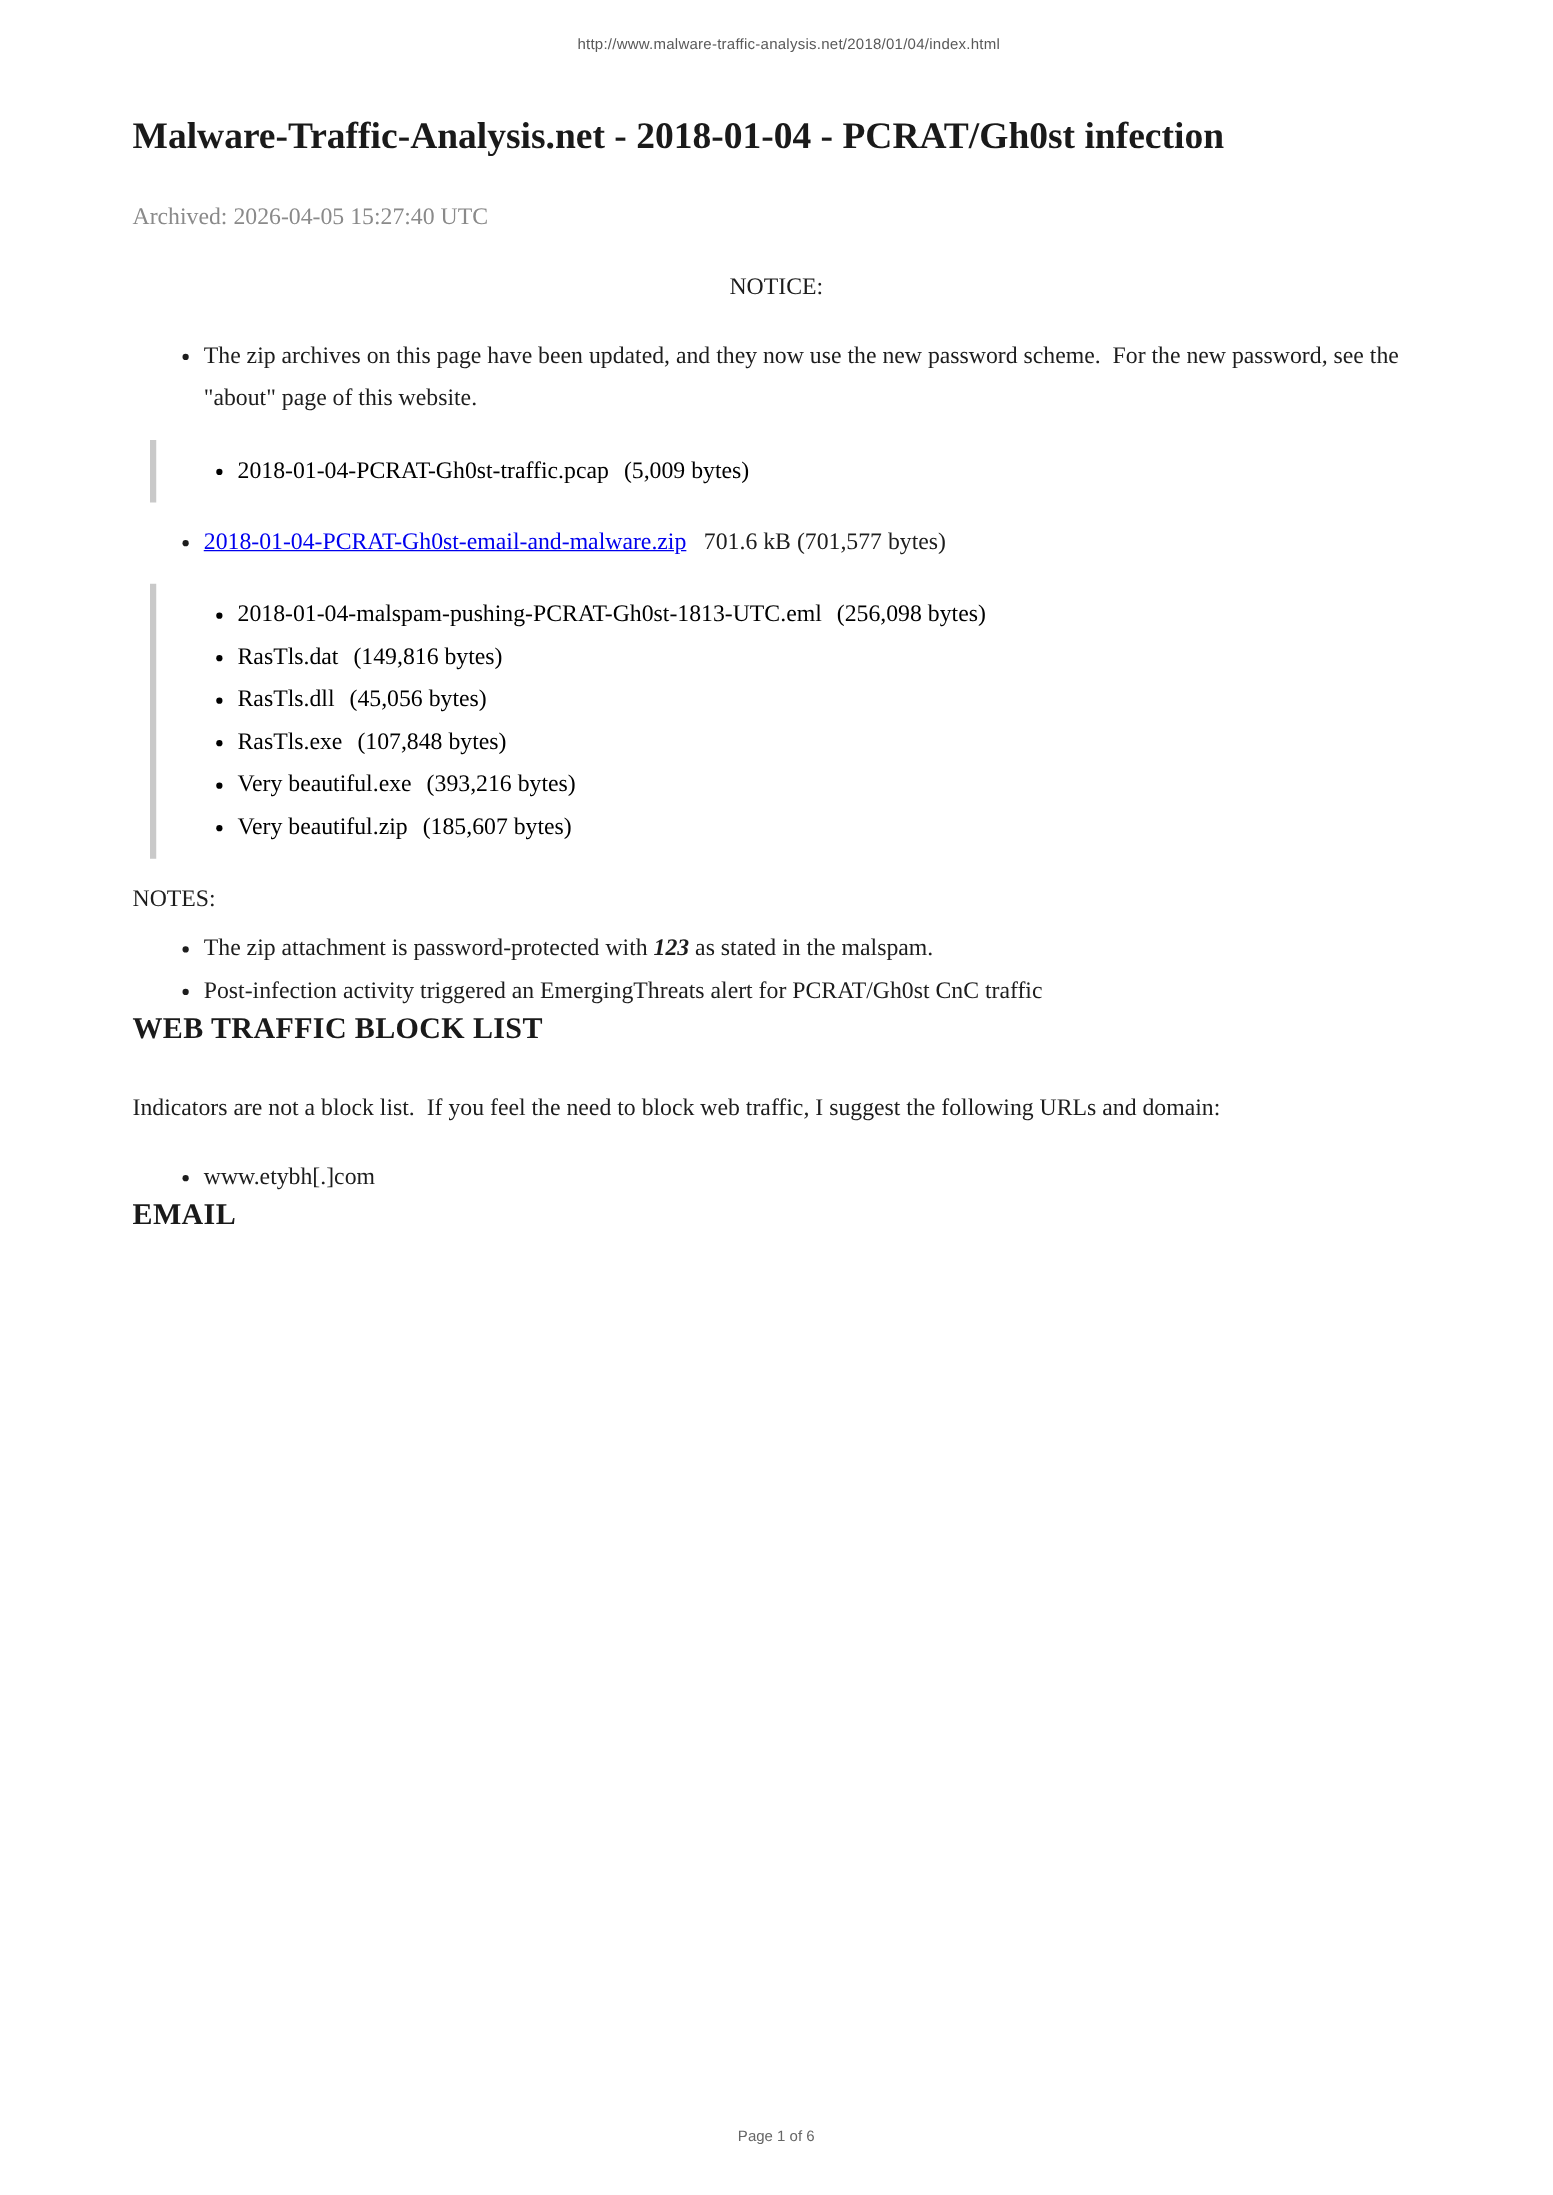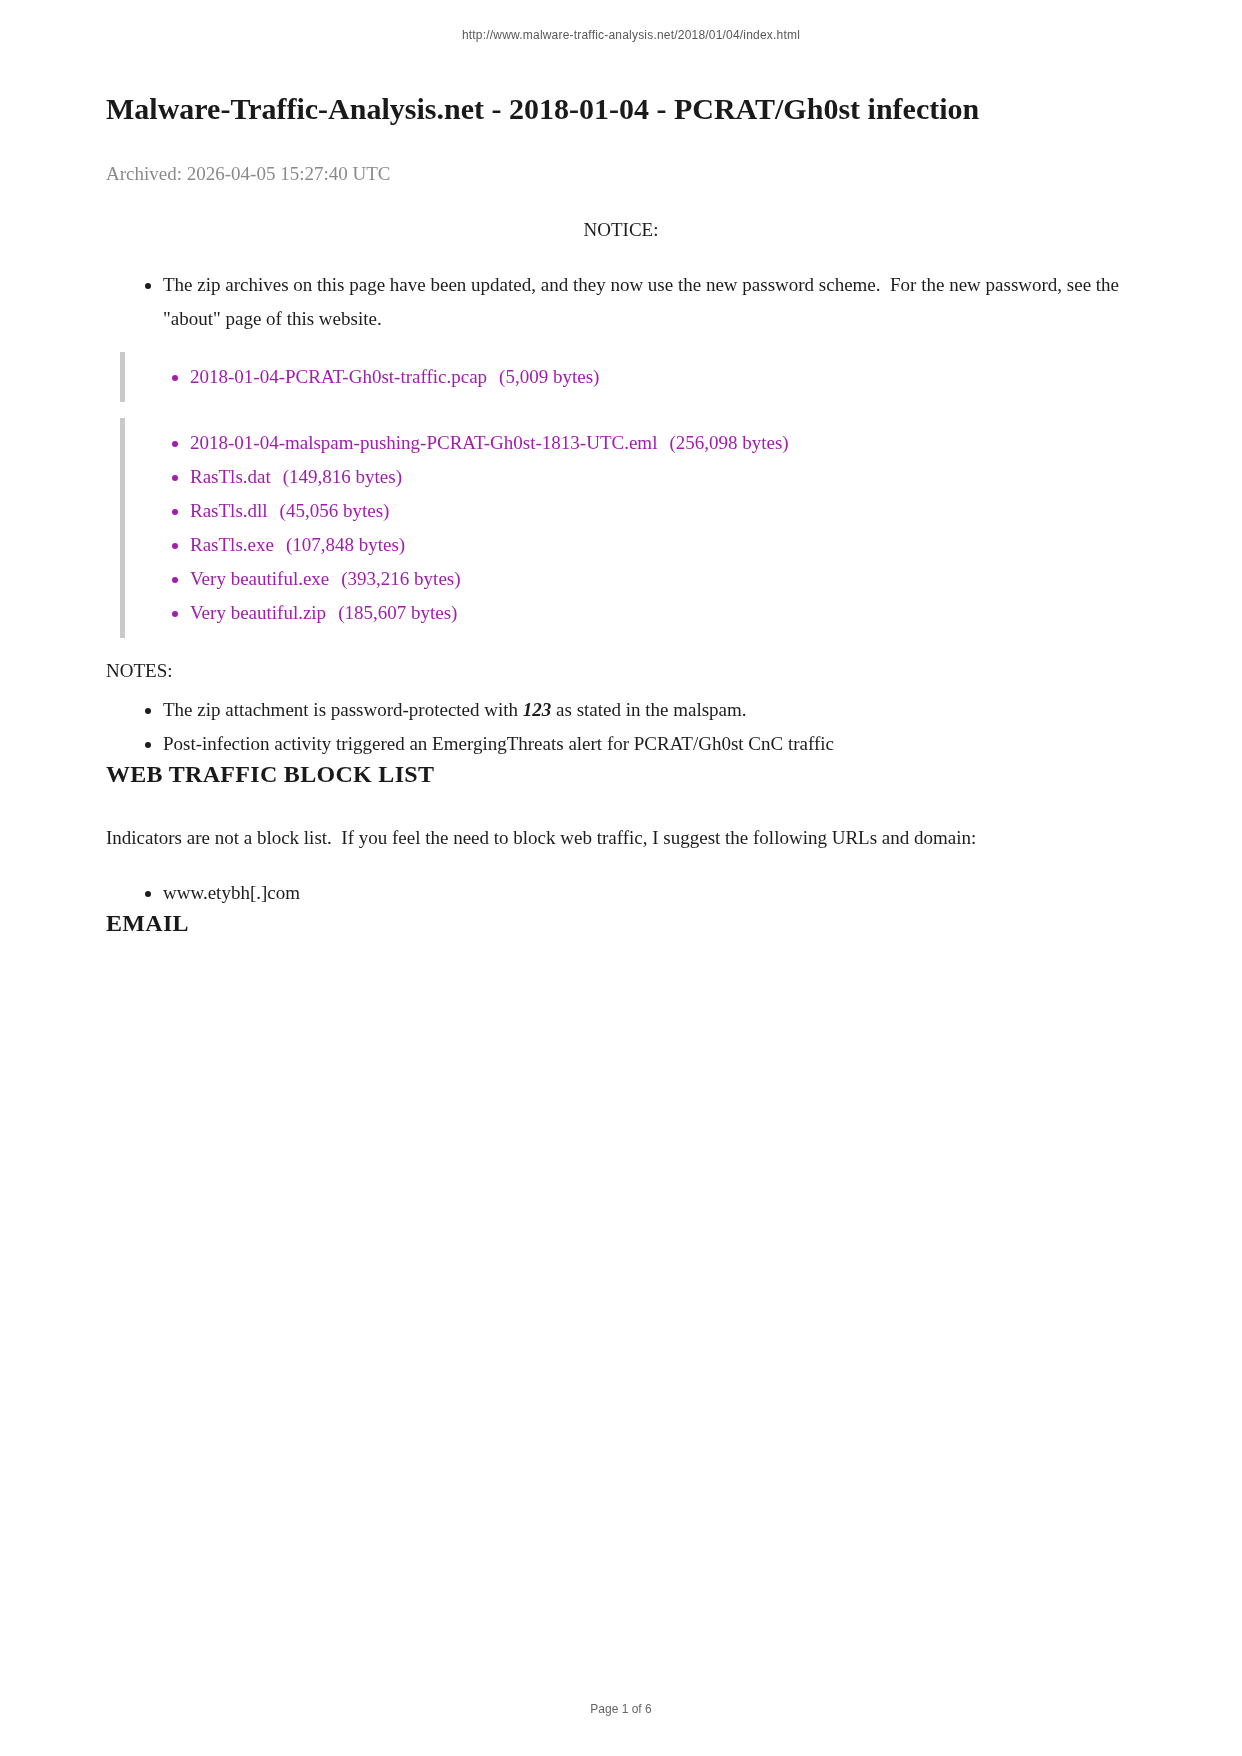--- a/index.html
+++ b/index.html
@@ -38,21 +38,21 @@
   .para { margin: 0; font-size: 19px; white-space: pre-wrap; }
   ul { margin: 0; padding: 0 0 0 57px; list-style: disc; }
   li { font-size: 19px; line-height: 34px; }
   .pre { white-space: pre-wrap; }
   .file-quote {
     border-left: 5px solid #c9c9c9;
     margin-left: 14px;
     padding: 8px 0;
   }
   .file-quote ul { padding-left: 65px; color: #555555; }
-  .file-quote li { color: #a21caf; }
+  .file-quote li { color: #000000; }
   a.file-link { color: #0000ee; text-decoration: underline; }
   .size { margin-left: 14px; }
   .muted-size { margin-left: 12px; }
   .em-bi { font-weight: bold; font-style: italic; }
   
   .m15 { margin-top: 15px; } .m16 { margin-top: 16px; }
   .m22 { margin-top: 22px; } .m24 { margin-top: 24px; } .m27 { margin-top: 27px; }
   .m29 { margin-top: 11px; } .m32 { margin-top: 32px; }
   .m34 { margin-top: 34px; text-align: center; } .m39 { margin-top: 39px; }
 </style>
@@ -78,20 +78,25 @@
 
 
   <div class="file-quote m16">
     <ul>
       <li>
         <span>2018-01-04-PCRAT-Gh0st-traffic.pcap</span><span class="muted-size">(5,009 bytes)</span>
       </li>
     </ul>
   </div>
 
+  <ul class="m15">
+    <li>
+      <a class="file-link" href="#">2018-01-04-PCRAT-Gh0st-email-and-malware.zip</a><span class="size">701.6 kB (701,577 bytes)</span>
+    </li>
+  </ul>
 
   <div class="file-quote m16">
     <ul>
       <li>
         <span>2018-01-04-malspam-pushing-PCRAT-Gh0st-1813-UTC.eml</span><span class="muted-size">(256,098 bytes)</span>
       </li>
       <li>
         <span>RasTls.dat</span><span class="muted-size">(149,816 bytes)</span>
       </li>
       <li>

